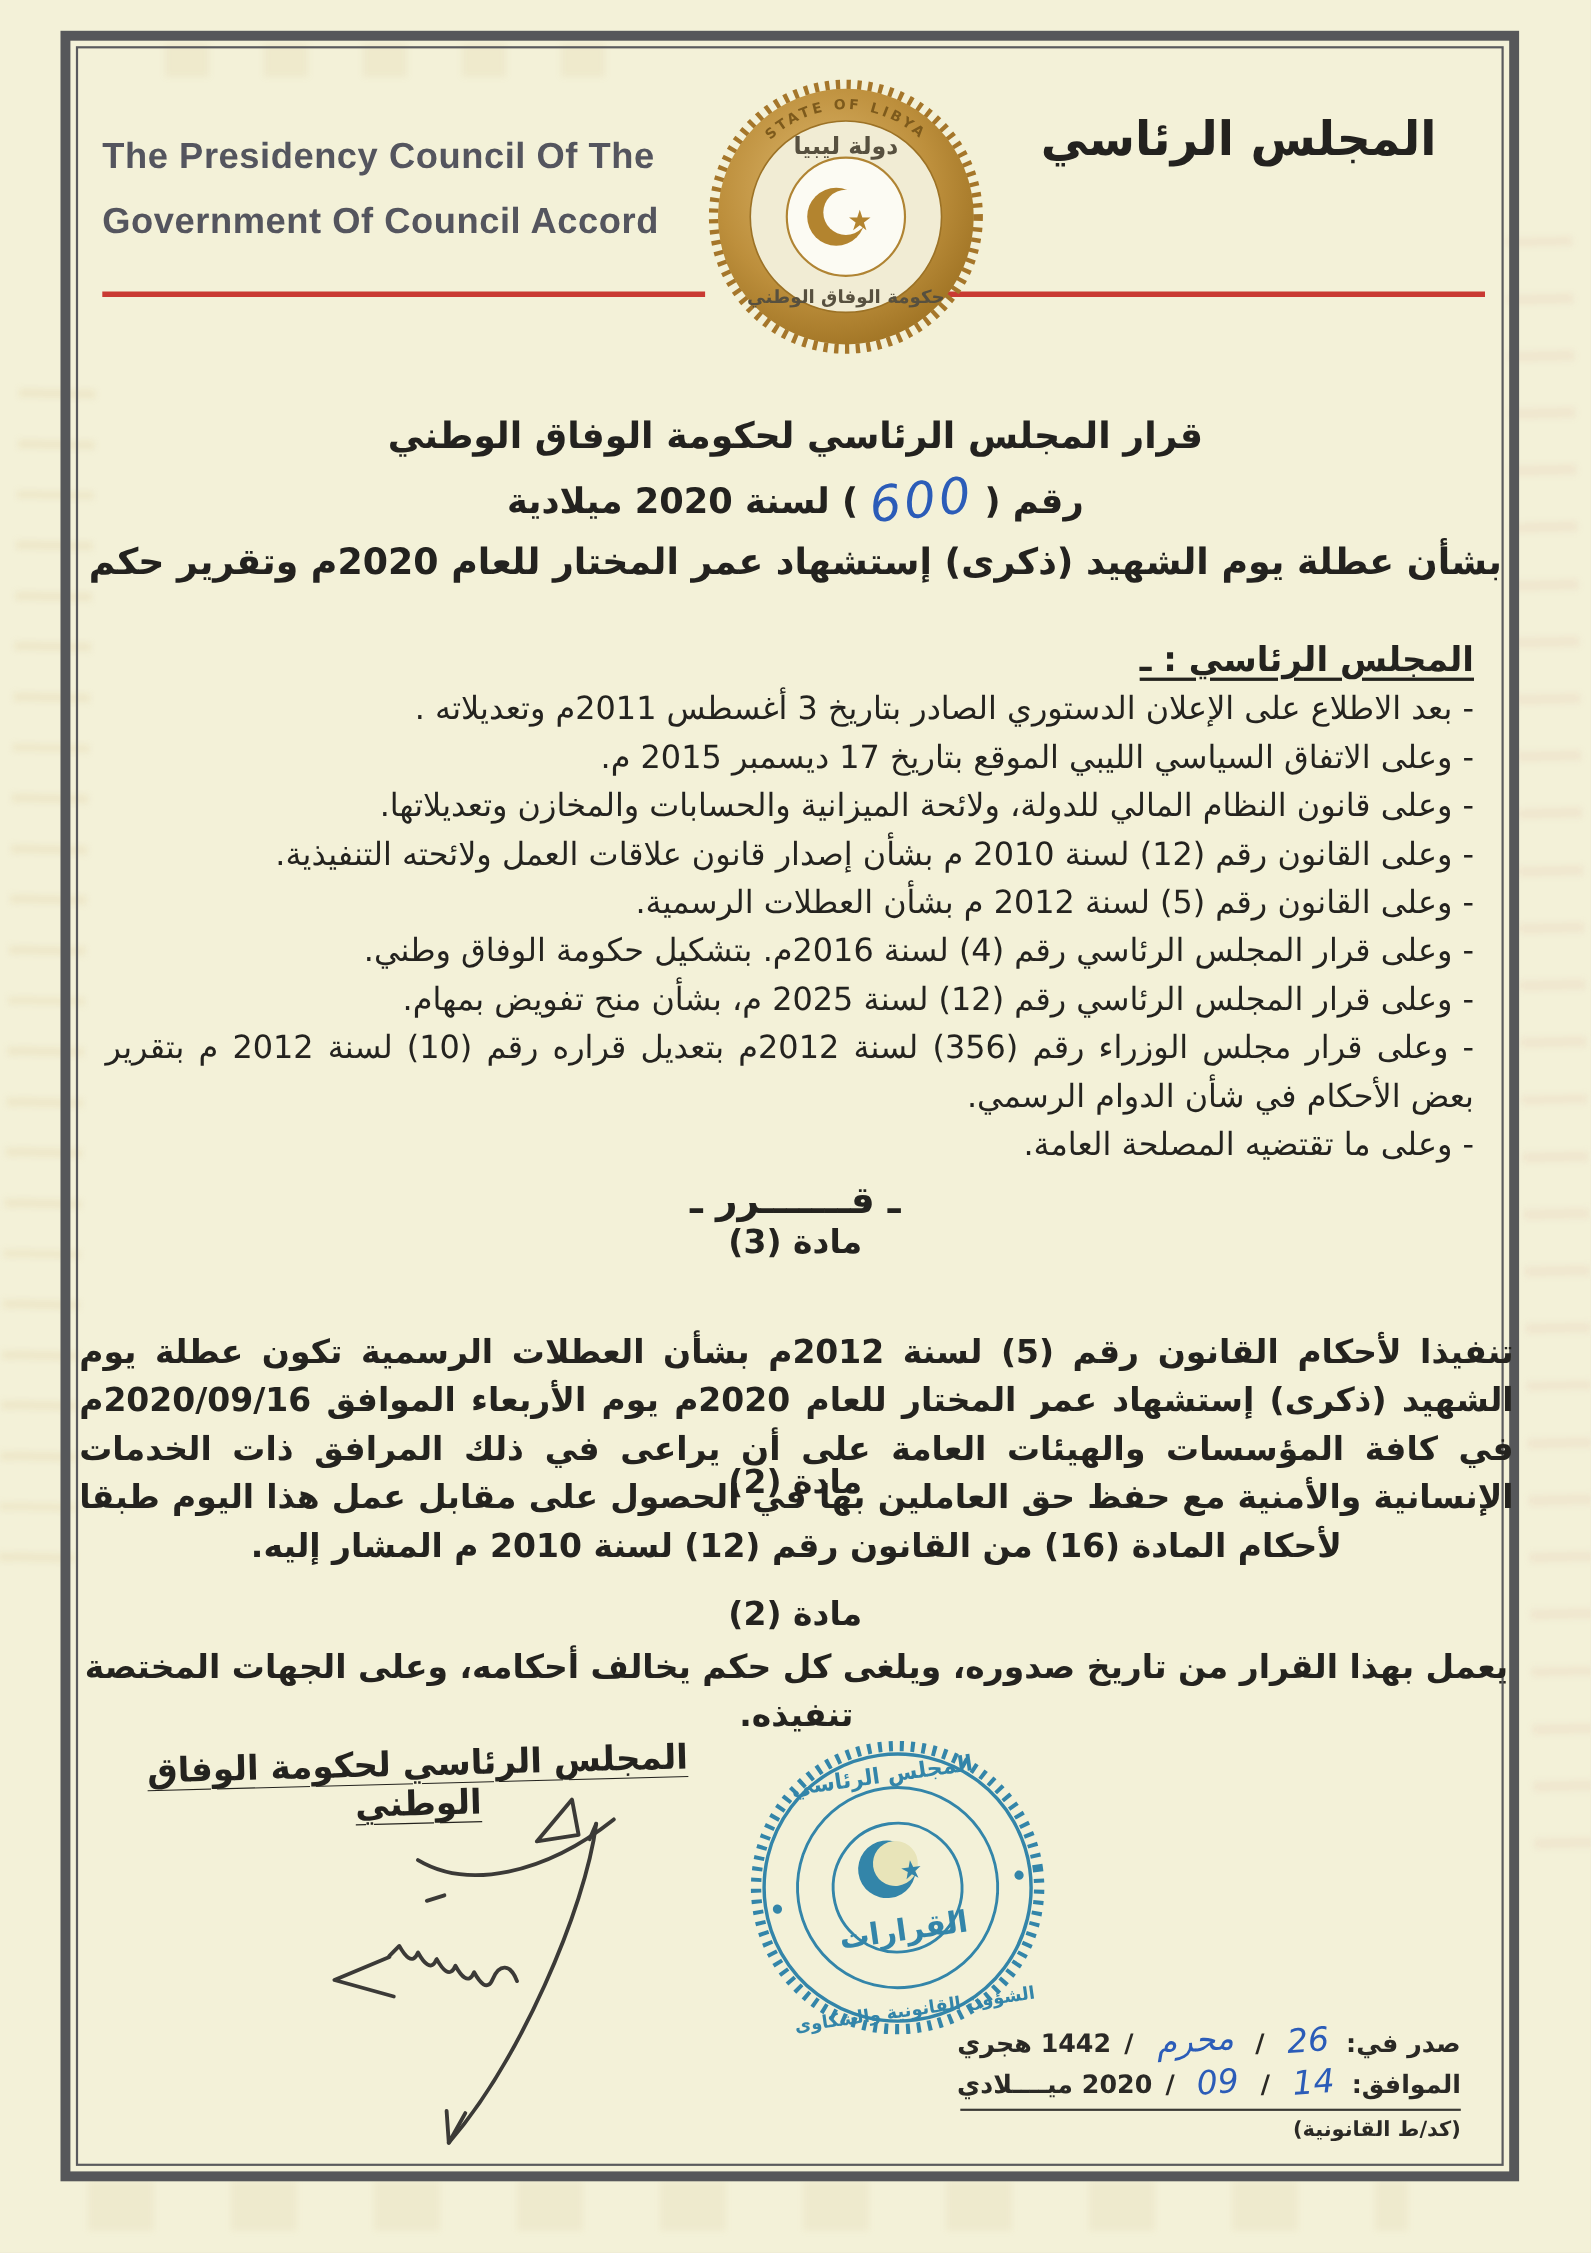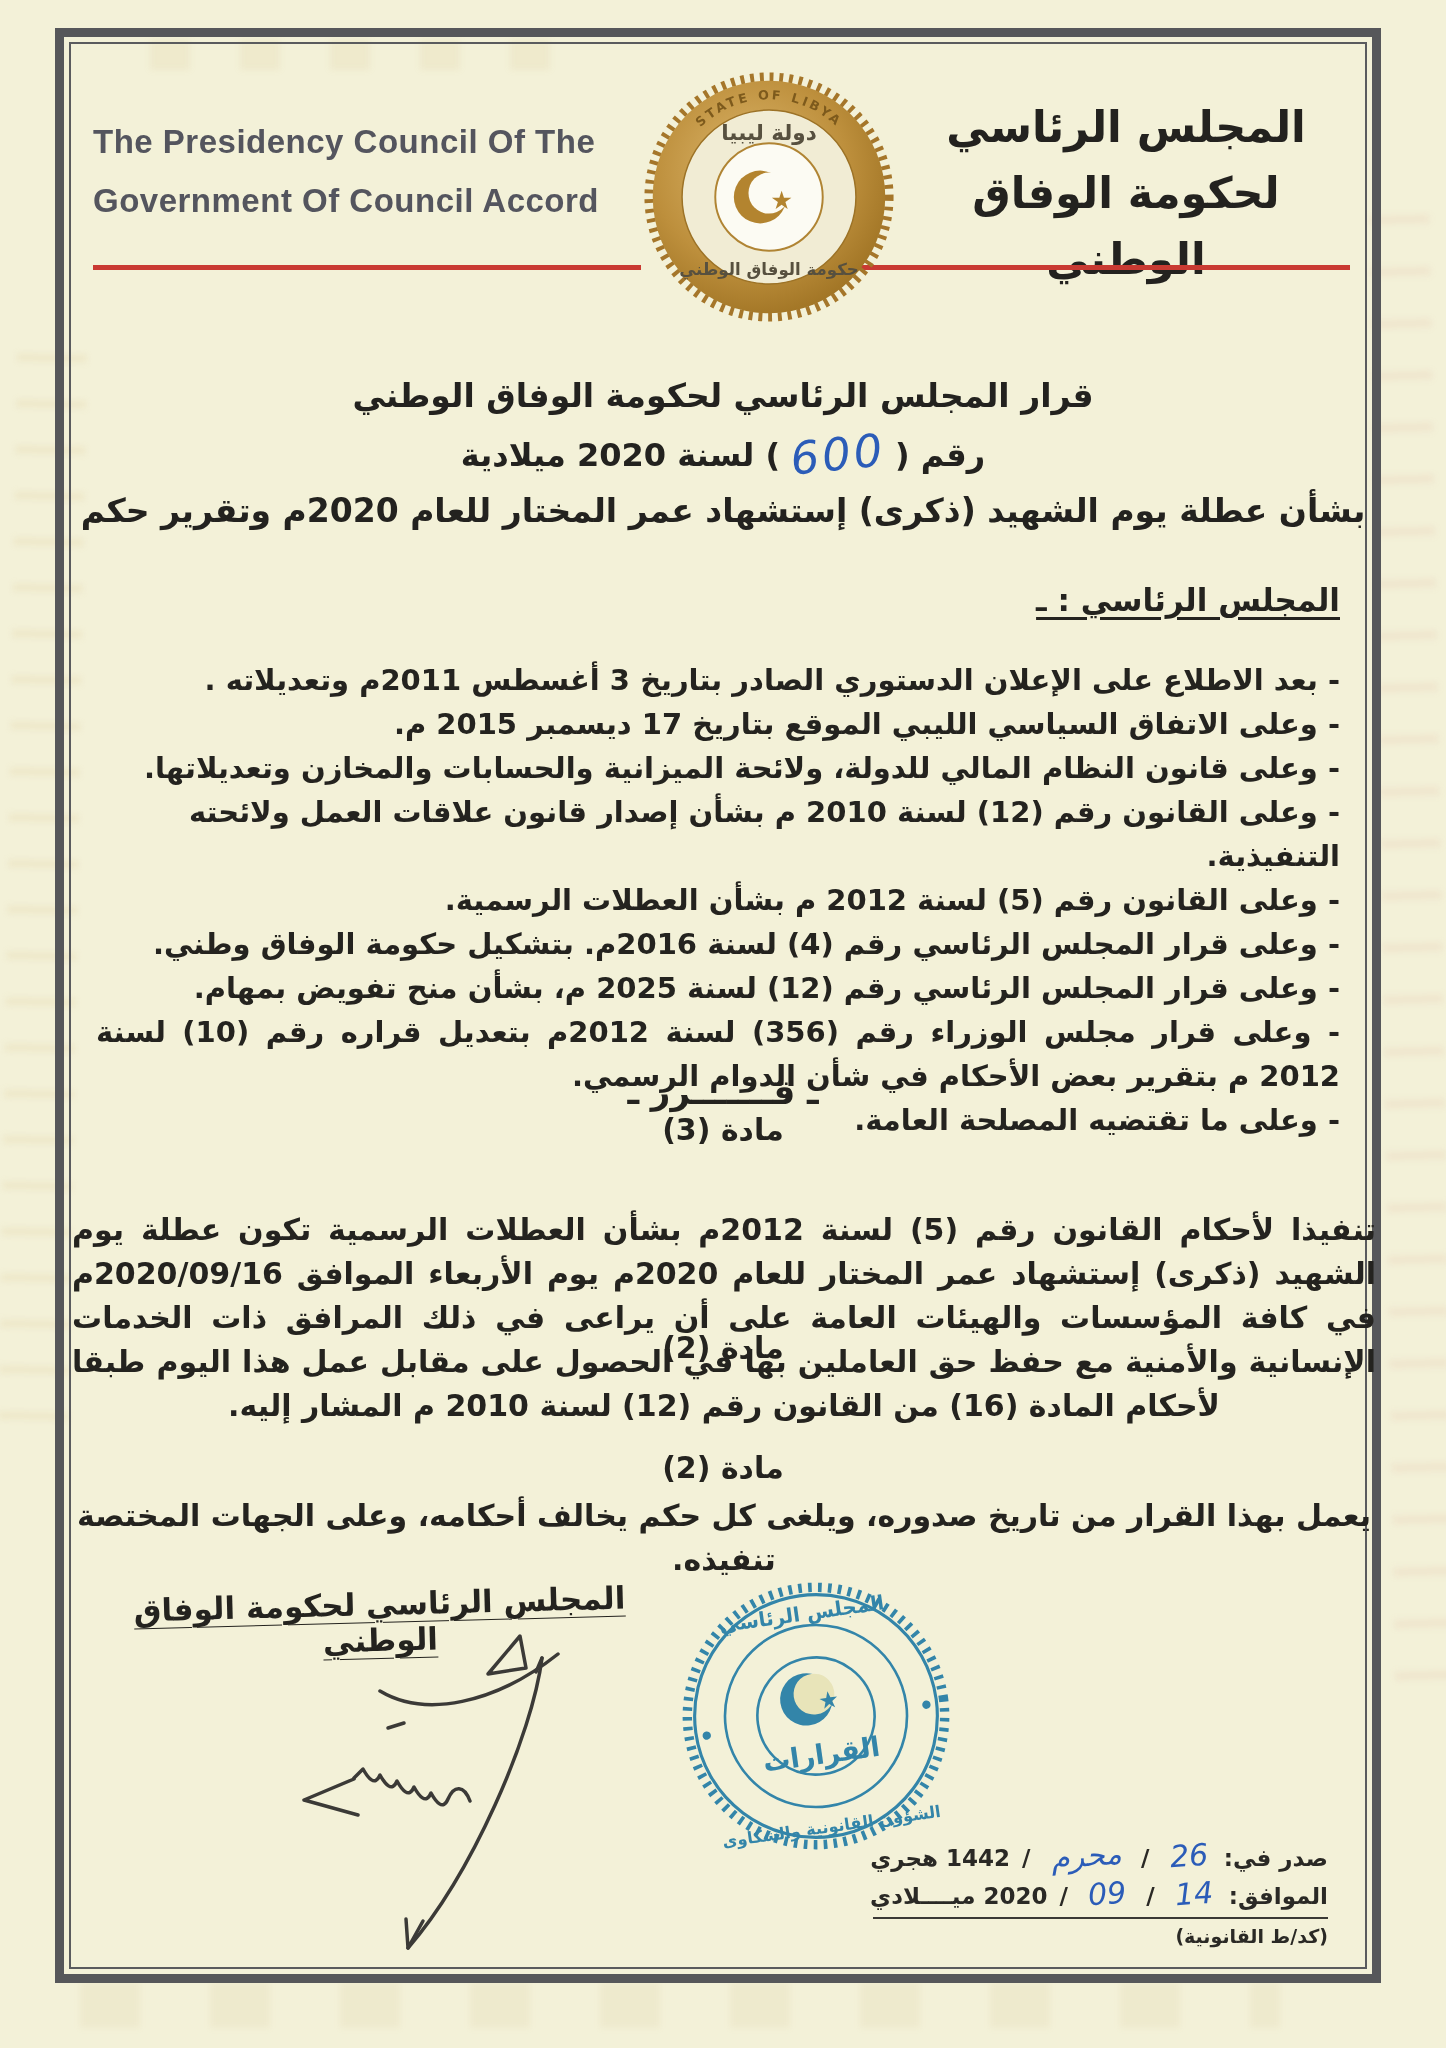--- a/index.html
+++ b/index.html
@@ -33,21 +33,21 @@
                font-weight:700;color:#23221f;}
   .title-block .t1{font-size:33px;line-height:52px;}
   .title-block .t2{font-size:32px;line-height:58px;}
   .title-block .t3{font-size:33px;line-height:54px;}
   .hand{font-style:italic;font-weight:400;color:#2b5cb8;display:inline-block;}
   .hand.big{font-size:45px;transform:rotate(-6deg) translateY(4px);letter-spacing:3px;padding:0 10px;}
 
   .preamble-heading{position:absolute;right:106px;top:582px;direction:rtl;font-weight:700;
                     font-size:31px;text-decoration:underline;text-underline-offset:6px;}
   .preamble{position:absolute;right:106px;left:96px;top:622px;direction:rtl;text-align:right;
-            font-weight:700;font-size:29px;line-height:44px;margin-top:36px;}
+            font-weight:400;font-size:29px;line-height:44px;}
   .pitem.long{text-align:justify;text-align-last:right;}
 
   .decided{position:absolute;left:0;top:1072px;width:1446px;text-align:center;direction:rtl;
            font-weight:700;font-size:34px;letter-spacing:1px;}
   .article-label{position:absolute;left:0;width:1446px;text-align:center;direction:rtl;
                  font-weight:700;font-size:30px;}
   .lbl1{top:1112px;} .lbl2{top:1330px;} .lbl3{top:1450px;}
   .article-text{position:absolute;direction:rtl;font-weight:700;font-size:30px;line-height:44px;
                 text-align:justify;text-align-last:center;}
   .a1{left:72px;right:70px;top:1208px;}
@@ -83,21 +83,20 @@
 
   <div class="frame"></div>
 
   <div class="header-en">
     <div>The Presidency Council Of The</div>
     <div>Government Of Council Accord</div>
   </div>
 
   <div class="header-ar">
     <div>المجلس الرئاسي</div>
-    <div>لحكومة الوفاق الوطني</div>
   </div>
 
   <div class="redline left"></div>
   <div class="redline right"></div>
 
   <svg class="seal" viewBox="0 0 260 260">
     <defs>
       <radialGradient id="goldGrad" cx="42%" cy="38%" r="70%">
         <stop offset="0%" stop-color="#ddb76c"></stop>
         <stop offset="60%" stop-color="#bd8f3c"></stop>

